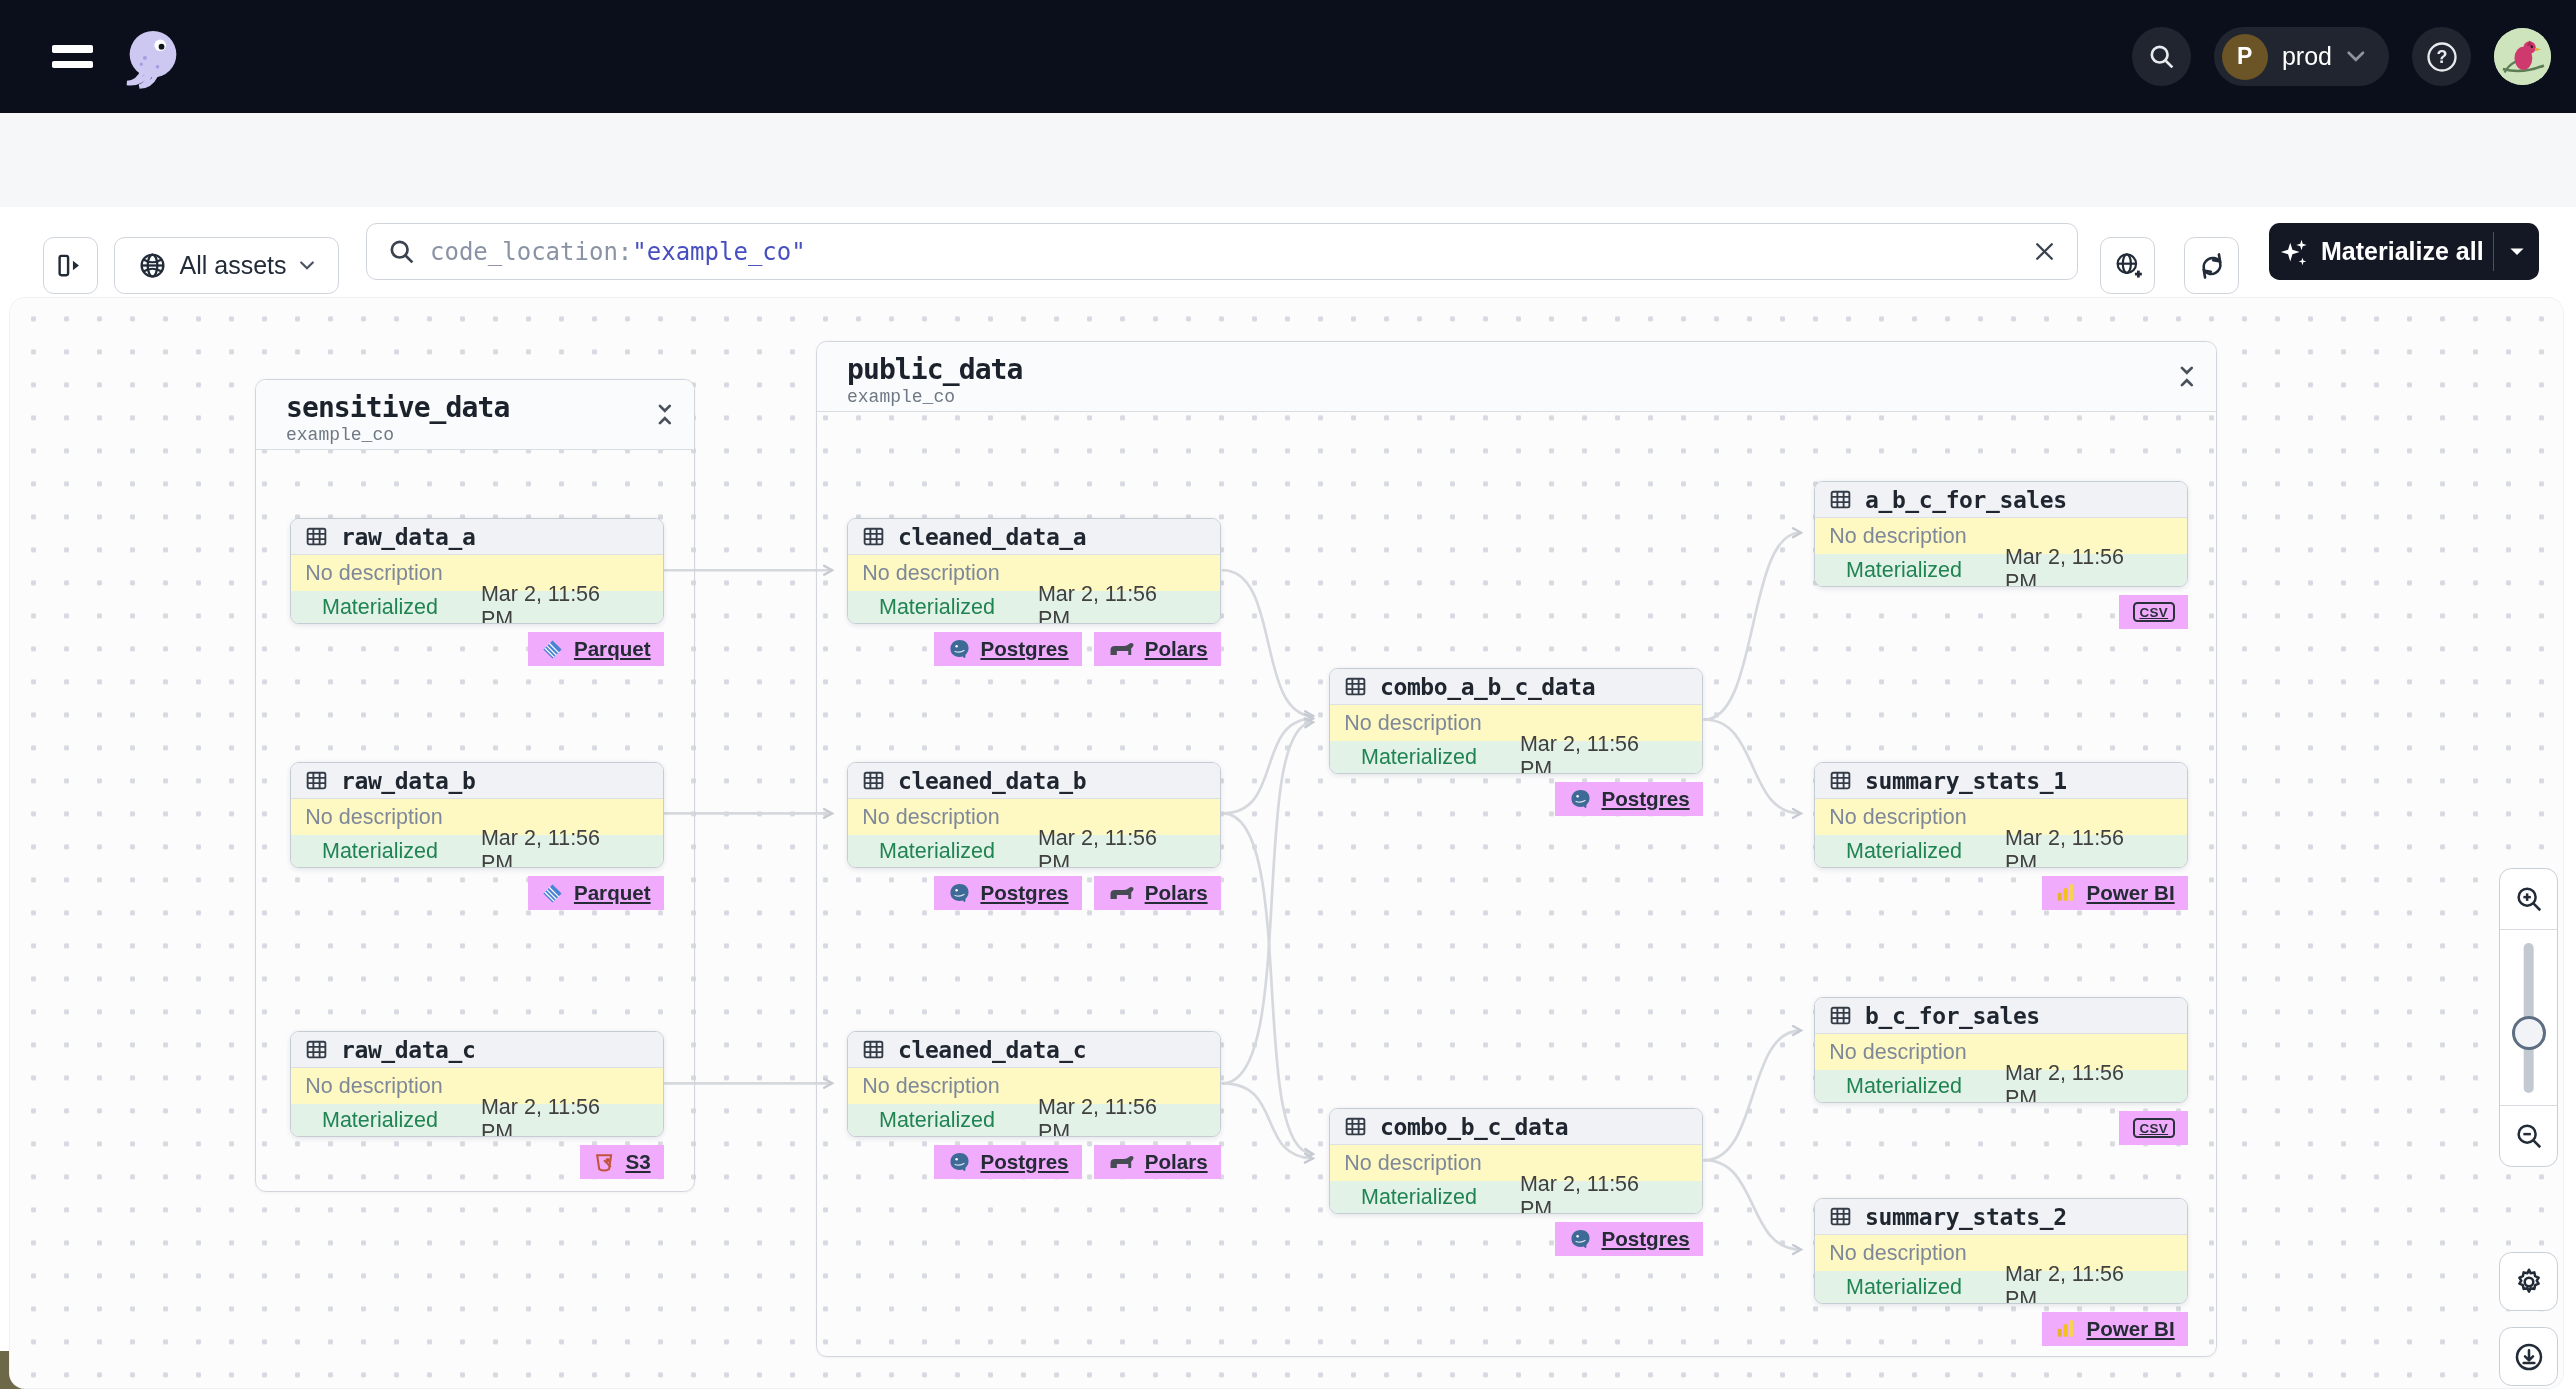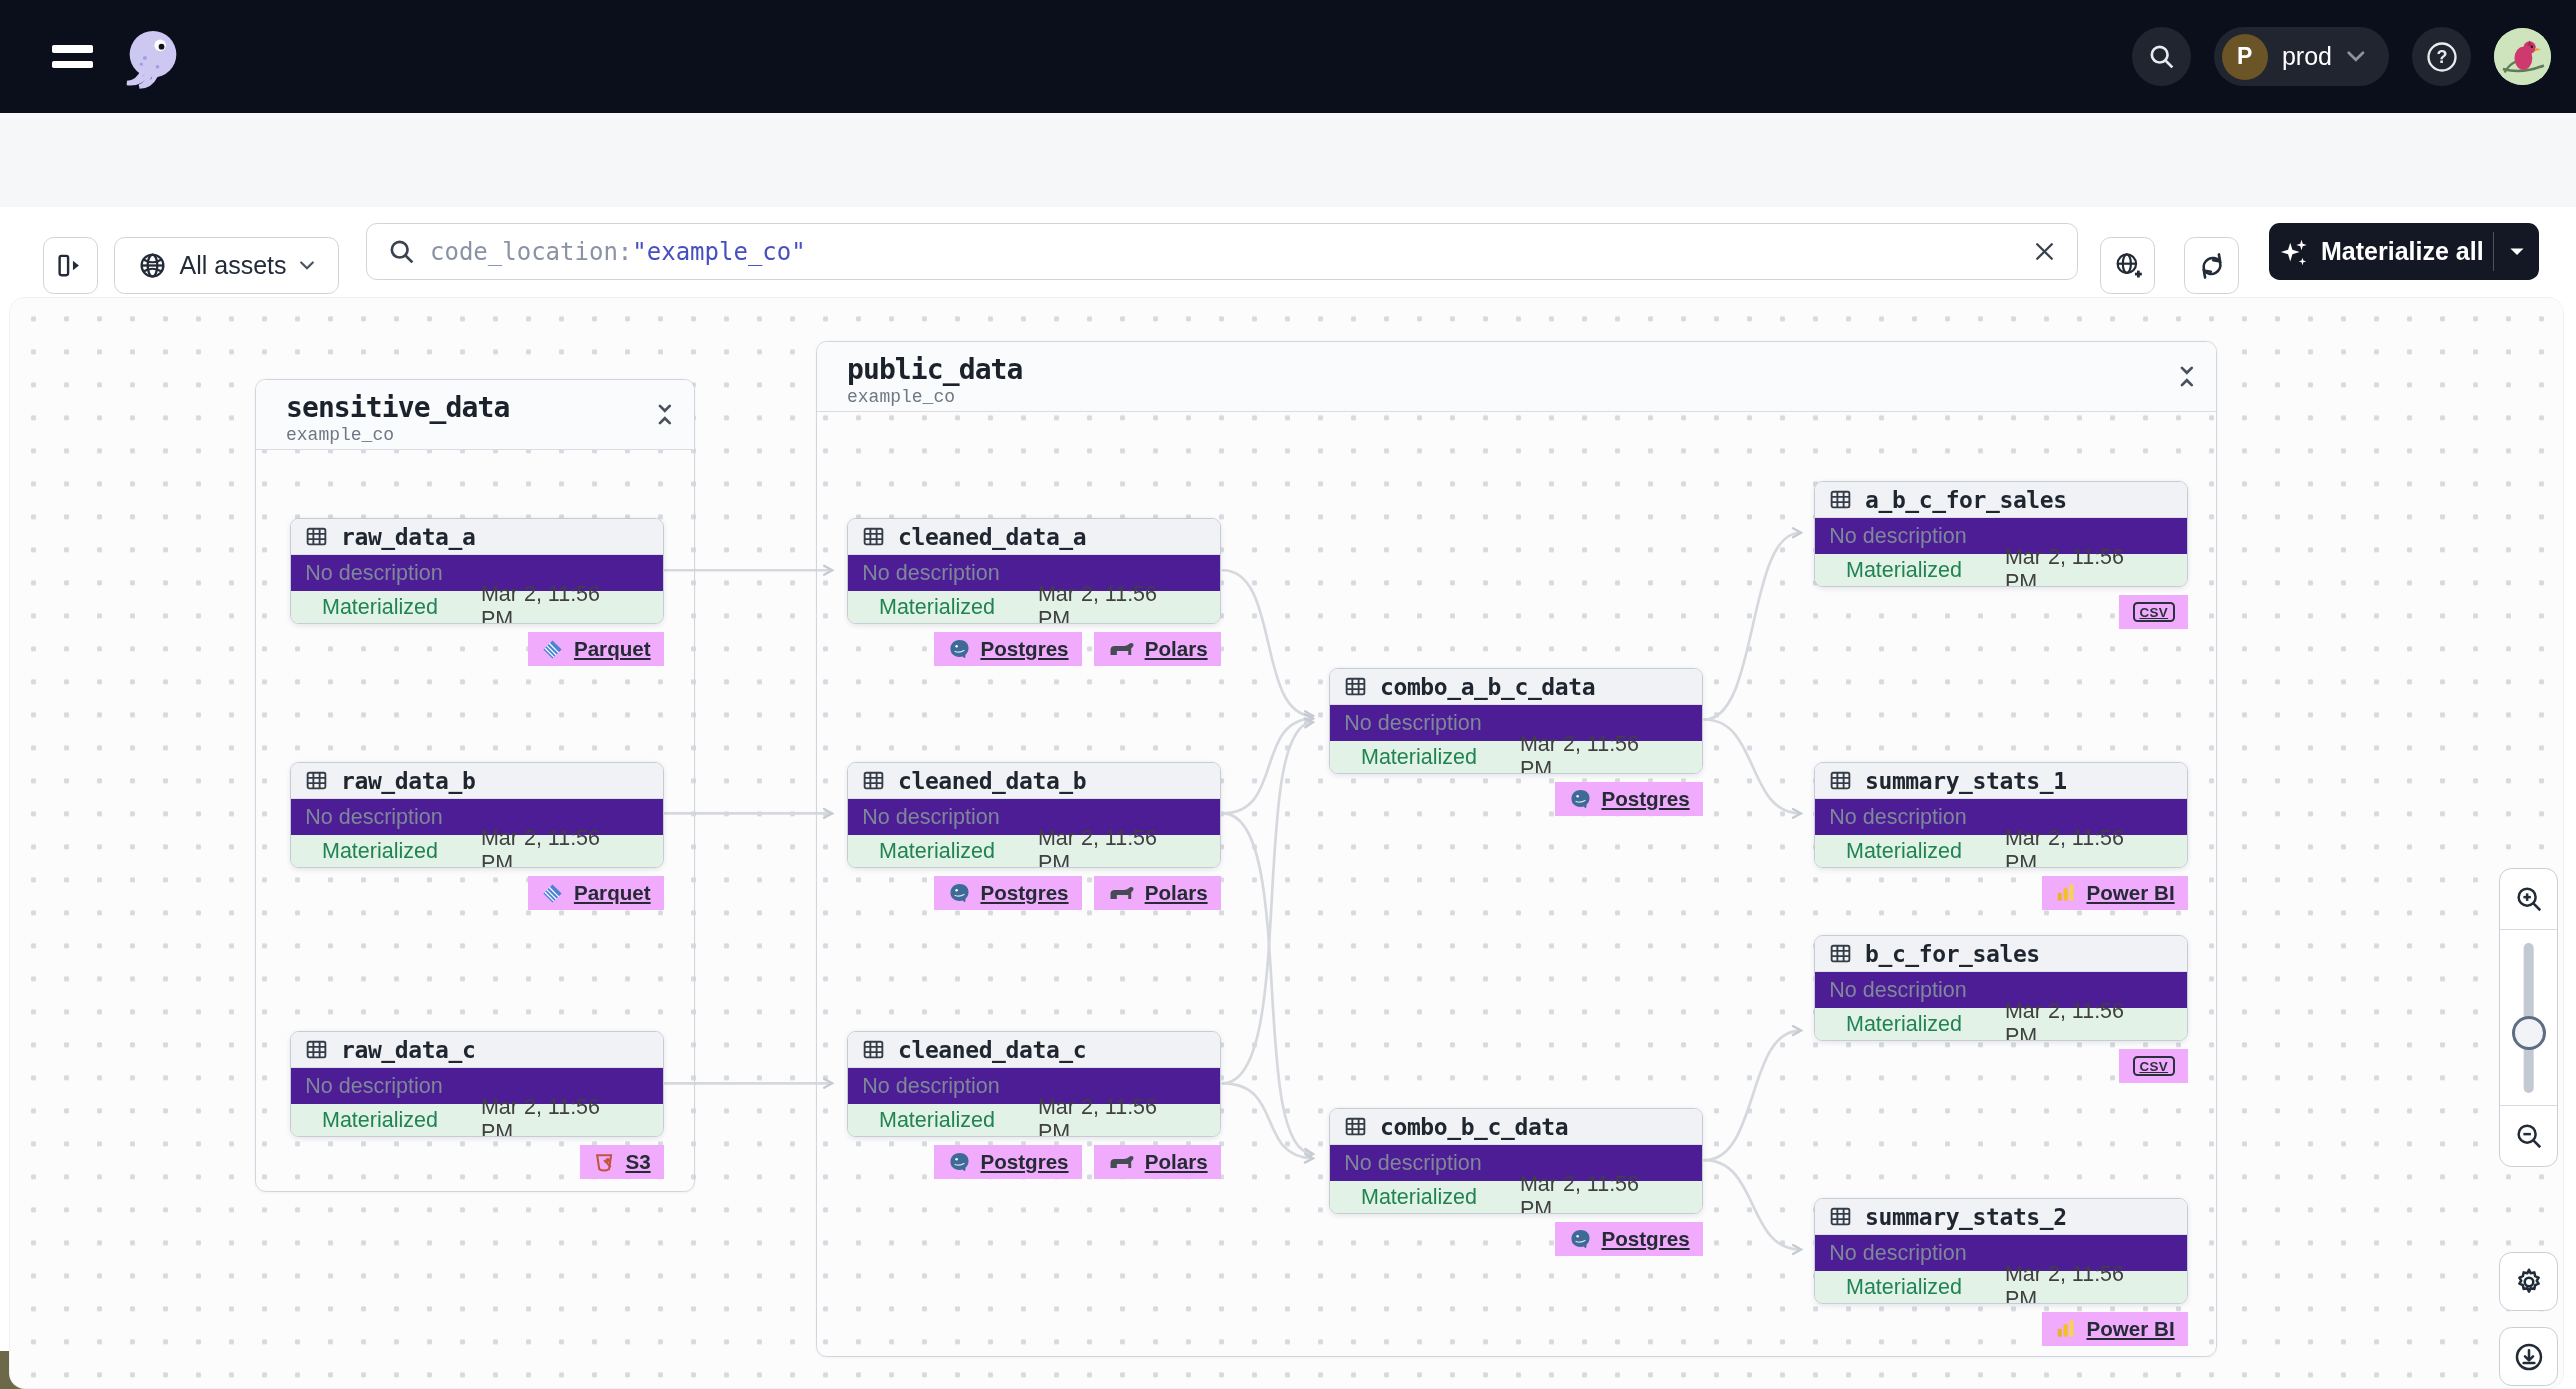--- a/index.html
+++ b/index.html
@@ -75,21 +75,21 @@
   .collapse-btn { position:absolute; right:19.7px; top:23px; cursor:pointer; }
 
   .node { position:absolute; width:374px; z-index:3; }
   .asset-card { border:1.3px solid #c6ccd4; border-radius:9px; background:#ffffff; overflow:hidden;
                 box-shadow:0 1.8px 5.4px rgba(25,35,55,.10); cursor:pointer; }
   .asset-header { display:flex; align-items:center; gap:11.6px; padding:0 13.4px; height:36px;
                   background:#f0f2f5; border-bottom:0.9px solid #dcdfe4; }
   .asset-name { font-family:"DejaVu Sans Mono", monospace; font-weight:700; font-size:23px;
                 color:#1f2630; letter-spacing:-0.4px; }
   .asset-desc { height:36px; display:flex; align-items:center; padding:0 14.3px;
-                font-size:21.5px; color:#7e8898; background:#4c1d95; }
+                font-size:21.5px; color:#7e8898; background:#fef9c3; }
   .asset-status { height:32px; display:flex; justify-content:space-between; align-items:center;
                   padding:0 31px; background:#e2f2e7; font-size:21.5px;gap:43px; }
   .status-label { color:#208352; }
   .status-time { color:#404040; }
   .tag-row { display:flex; justify-content:flex-end; gap:12.5px; margin-top:8px; }
   .tag { display:inline-flex; align-items:center; gap:9.8px; height:34px; padding:0 13.4px;
          background:#f0abfc; border-radius:0; font-size:20.6px; font-weight:700; color:#252b35;text-decoration:underline; }
   .csv-box { display:inline-flex; align-items:center; justify-content:center; border:2.2px solid #2a313c;
              border-radius:4.5px; font-size:13.4px; font-weight:700; color:#2a313c; padding:0.9px 4.5px;
              letter-spacing:0.4px; }
@@ -590,21 +590,21 @@
         <svg width="21.5" height="21.5" viewBox="0 0 24 24">
           <rect x="3" y="12" width="4.5" height="9" rx="1.5" fill="#e8b32c"></rect>
           <rect x="9.5" y="7" width="4.5" height="14" rx="1.5" fill="#f2c21a"></rect>
           <rect x="16" y="2.5" width="4.5" height="18.5" rx="1.5" fill="#f6d44d"></rect>
         </svg>
         <span>Power BI</span>
       </span>
     </div>
 </div>
 
-<div class="node" style="left:1814px; top:935px;">
+<div class="node" style="left:1814px; top:997px;">
   <div class="asset-card">
     <div class="asset-header">
         <svg width="25" height="25" viewBox="0 0 24 24" fill="none" stroke="#343c48" stroke-width="1.8">
           <rect x="3.5" y="4.5" width="17" height="15" rx="1.5"></rect>
           <line x1="3.5" y1="9.5" x2="20.5" y2="9.5"></line>
           <line x1="3.5" y1="14.5" x2="20.5" y2="14.5"></line>
           <line x1="9" y1="4.5" x2="9" y2="19.5"></line>
           <line x1="15" y1="4.5" x2="15" y2="19.5"></line>
         </svg>
         <span class="asset-name">b_c_for_sales</span>

